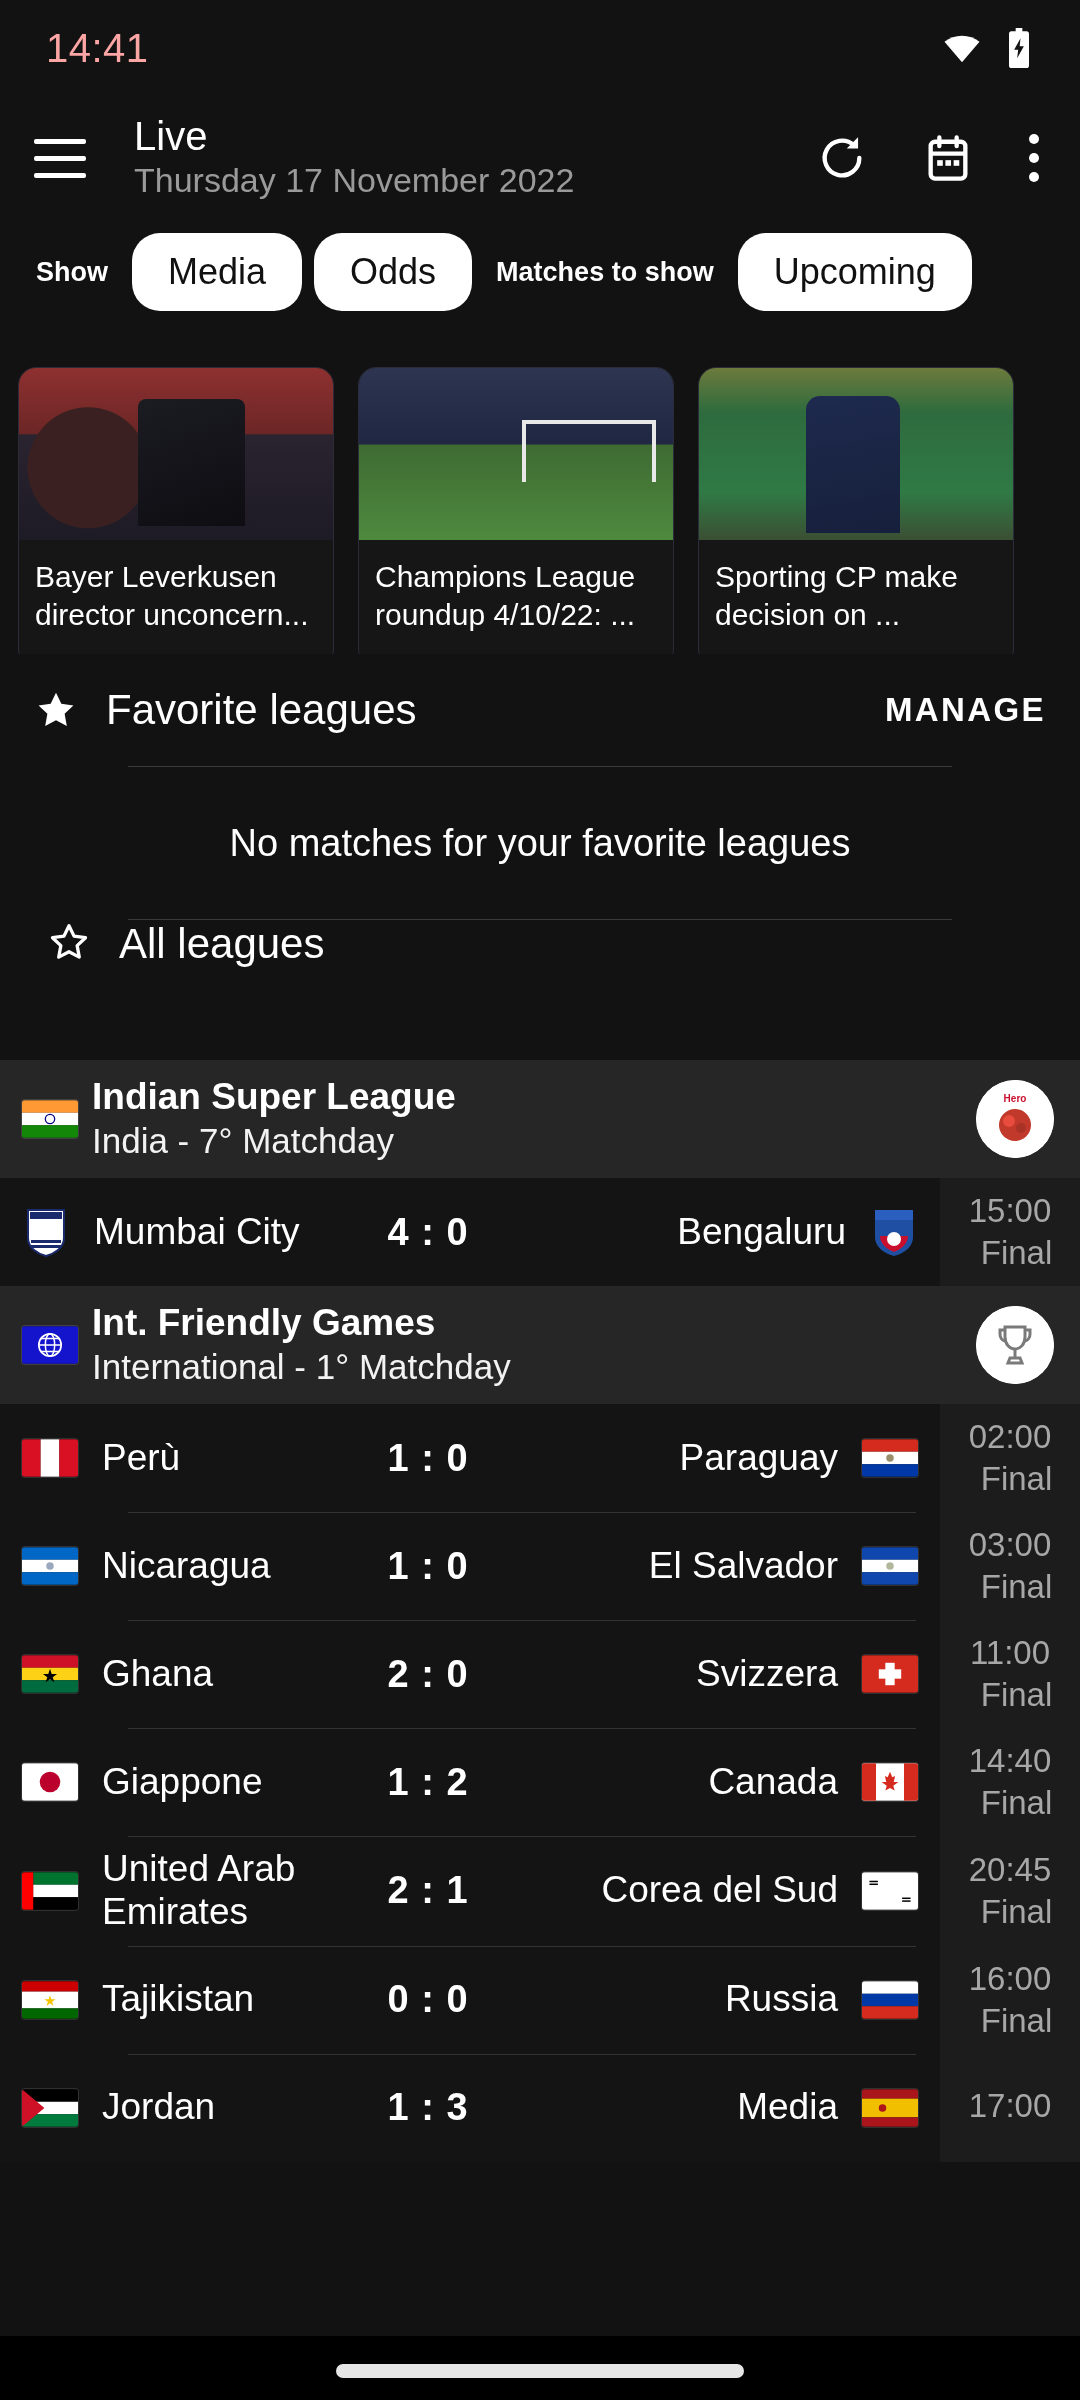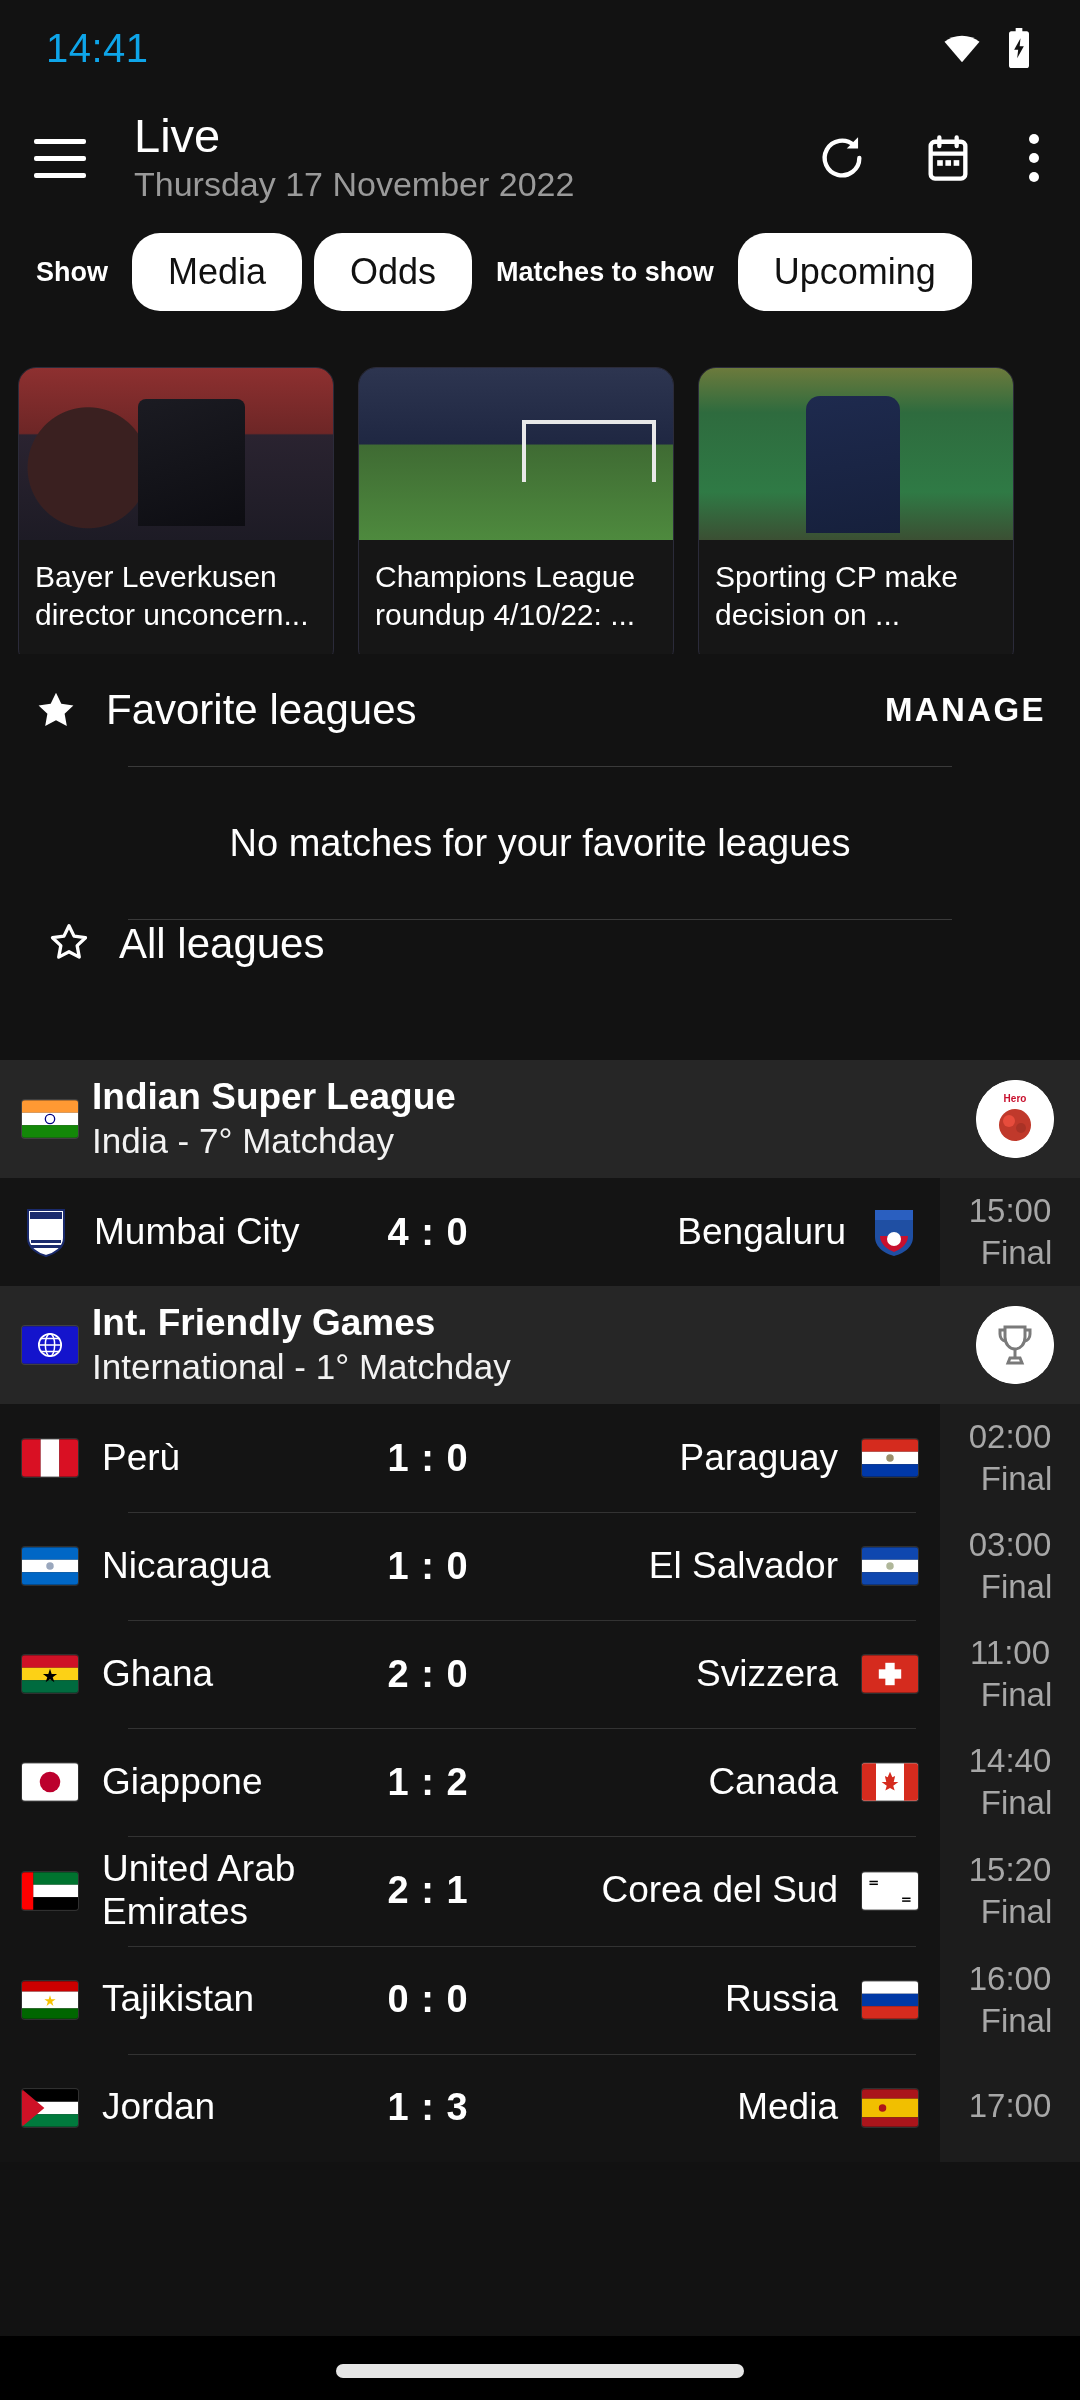--- a/index.html
+++ b/index.html
@@ -17,37 +17,37 @@
   }
 
   
   .statusbar {
     height:96px; flex:0 0 96px;
     display:flex; align-items:center;
     padding:0 46px;
     background:#121212;
   }
   .status-time {
-    color:#0ea5e9; font-size:40px; font-weight:400; letter-spacing:0.5px;
+    color:#fca5a5; font-size:40px; font-weight:400; letter-spacing:0.5px;
   }
   .status-right { margin-left:auto; display:flex; align-items:center; gap:22px; }
   .wifi-ico { width:40px; height:40px; display:block; }
   .batt-ico { width:30px; height:40px; display:block; }
 
   
   .appbar {
     flex:0 0 124px; height:124px;
     display:flex; align-items:center;
     padding:0 36px 0 34px;
   }
   .hamburger { width:58px; height:58px; display:flex; flex-direction:column;
     justify-content:center; gap:12px; flex:0 0 auto; }
   .hamburger span { display:block; height:5px; background:#fff; border-radius:2px; width:52px; }
   .titleblock { margin-left:42px; display:flex; flex-direction:column; justify-content:center; }
-  .title-main { color:#fff; font-size:47px; line-height:1.06; font-weight:400; }
+  .title-main { color:#fff; font-size:40px; line-height:1.06; font-weight:400; }
   .title-sub  { color:#9a9a9a; font-size:34px; line-height:1.25; font-weight:400; margin-top:2px; }
   .appbar-actions { margin-left:auto; display:flex; align-items:center; gap:54px; padding-right:4px; }
   .act-ico { width:52px; height:52px; display:block; }
   .dots { width:12px; display:flex; flex-direction:column; align-items:center; gap:9px; }
   .dots i { width:10px; height:10px; background:#fff; border-radius:50%; display:block; }
 
   
   .filters {
     flex:0 0 104px; height:104px;
     display:flex; align-items:center; gap:0;
@@ -504,21 +504,21 @@
             <g fill="#000">
                 <rect x="8" y="9" width="9" height="1.6"></rect>
                 <rect x="8" y="12" width="9" height="1.6"></rect>
                 <rect x="43" y="27" width="9" height="1.6"></rect>
                 <rect x="43" y="30" width="9" height="1.6"></rect>
               </g>
           </svg>
         </div>
       </div>
       <div class="m-time">
-        <span class="t1">15:20</span>
+        <span class="t1">20:45</span>
         <span class="t2">Final</span>
       </div>
     </div>
 
     <div class="match">
       <div class="row-line"></div>
       <div class="m-main">
         <div class="m-home">
           <svg class="flag" viewBox="0 0 60 40">
             <rect width="60" height="11" fill="#CC0000"></rect>

